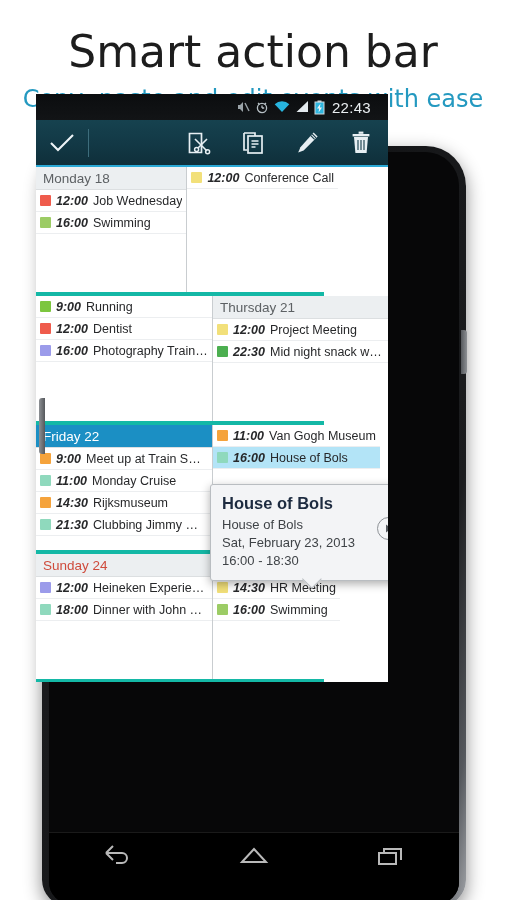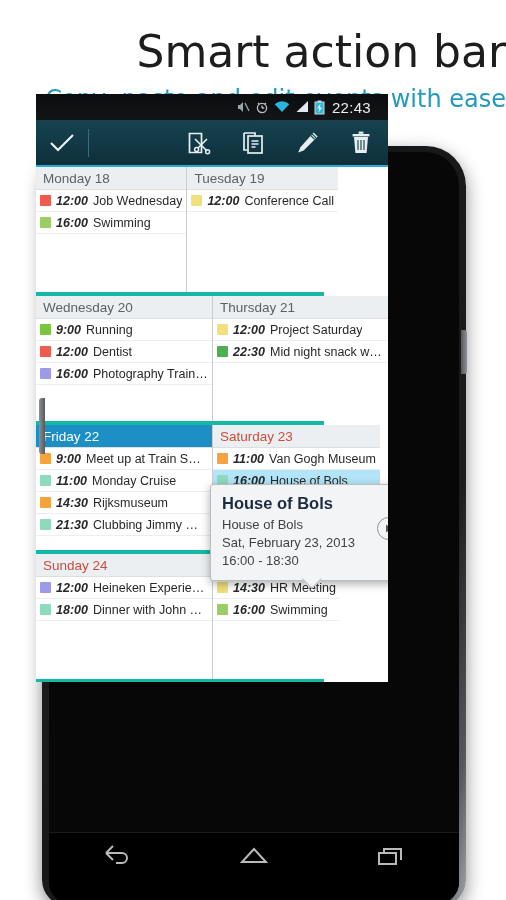--- a/index.html
+++ b/index.html
@@ -5,21 +5,21 @@
   * { box-sizing: border-box; margin: 0; padding: 0; }
   html, body {
     width: 506px; height: 900px;
     background: #ffffff;
     font-family: "Liberation Sans", sans-serif;
     overflow: hidden;
   }
   #root { position: relative; width: 506px; height: 900px; background: #fff; }
 
   
-  .promo { position: absolute; left: 0; top: 24px; width: 506px; text-align: right; }
+  .promo { position: absolute; left: 0; top: 24px; width: 506px; text-align: center; }
   .promo-title {
     font-size: 44px; font-weight: 300; color: #1d1d1d;
     letter-spacing: 0px; line-height: 56px;
     font-family: "DejaVu Sans", sans-serif; font-weight: 400;
   }
   .promo-sub {
     font-size: 24px; color: #2499c0; line-height: 34px; margin-top: 2px;
     font-family: "DejaVu Sans", sans-serif;
   }
 
@@ -283,31 +283,29 @@
               <span class="ev-time">12:00</span>
               <span class="ev-title">Job Wednesday</span>
             </div>
             <div class="ev">
               <span class="chip" style="background: rgb(156, 204, 101);"></span>
               <span class="ev-time">16:00</span>
               <span class="ev-title">Swimming</span>
             </div>
           </div>
           <div class="day">
-            <div class="day-head">Tuesday 19</div>
             <div class="ev">
               <span class="chip" style="background: rgb(242, 224, 122);"></span>
               <span class="ev-time">12:00</span>
               <span class="ev-title">Conference Call</span>
             </div>
           </div>
         </div>
         <div class="week">
           <div class="day">
-            <div class="day-head">Wednesday 20</div>
             <div class="ev">
               <span class="chip" style="background: rgb(124, 198, 63);"></span>
               <span class="ev-time">9:00</span>
               <span class="ev-title">Running</span>
             </div>
             <div class="ev">
               <span class="chip" style="background: rgb(239, 91, 76);"></span>
               <span class="ev-time">12:00</span>
               <span class="ev-title">Dentist</span>
             </div>
@@ -315,21 +313,21 @@
               <span class="chip" style="background: rgb(155, 155, 234);"></span>
               <span class="ev-time">16:00</span>
               <span class="ev-title">Photography Training</span>
             </div>
           </div>
           <div class="day">
             <div class="day-head">Thursday 21</div>
             <div class="ev">
               <span class="chip" style="background: rgb(242, 224, 122);"></span>
               <span class="ev-time">12:00</span>
-              <span class="ev-title">Project Saturday</span>
+              <span class="ev-title">Project Meeting</span>
             </div>
             <div class="ev">
               <span class="chip" style="background: rgb(76, 175, 80);"></span>
               <span class="ev-time">22:30</span>
               <span class="ev-title">Mid night snack with…</span>
             </div>
           </div>
         </div>
         <div class="week">
           <div class="day">
@@ -349,21 +347,20 @@
               <span class="ev-time">14:30</span>
               <span class="ev-title">Rijksmuseum</span>
             </div>
             <div class="ev">
               <span class="chip" style="background: rgb(143, 217, 189);"></span>
               <span class="ev-time">21:30</span>
               <span class="ev-title">Clubbing Jimmy Woo</span>
             </div>
           </div>
           <div class="day">
-            <div class="day-head weekend">Saturday 23</div>
             <div class="ev">
               <span class="chip" style="background: rgb(245, 163, 60);"></span>
               <span class="ev-time">11:00</span>
               <span class="ev-title">Van Gogh Museum</span>
             </div>
             <div class="ev sel">
               <span class="chip" style="background: rgb(143, 217, 189);"></span>
               <span class="ev-time">16:00</span>
               <span class="ev-title">House of Bols</span>
             </div>

